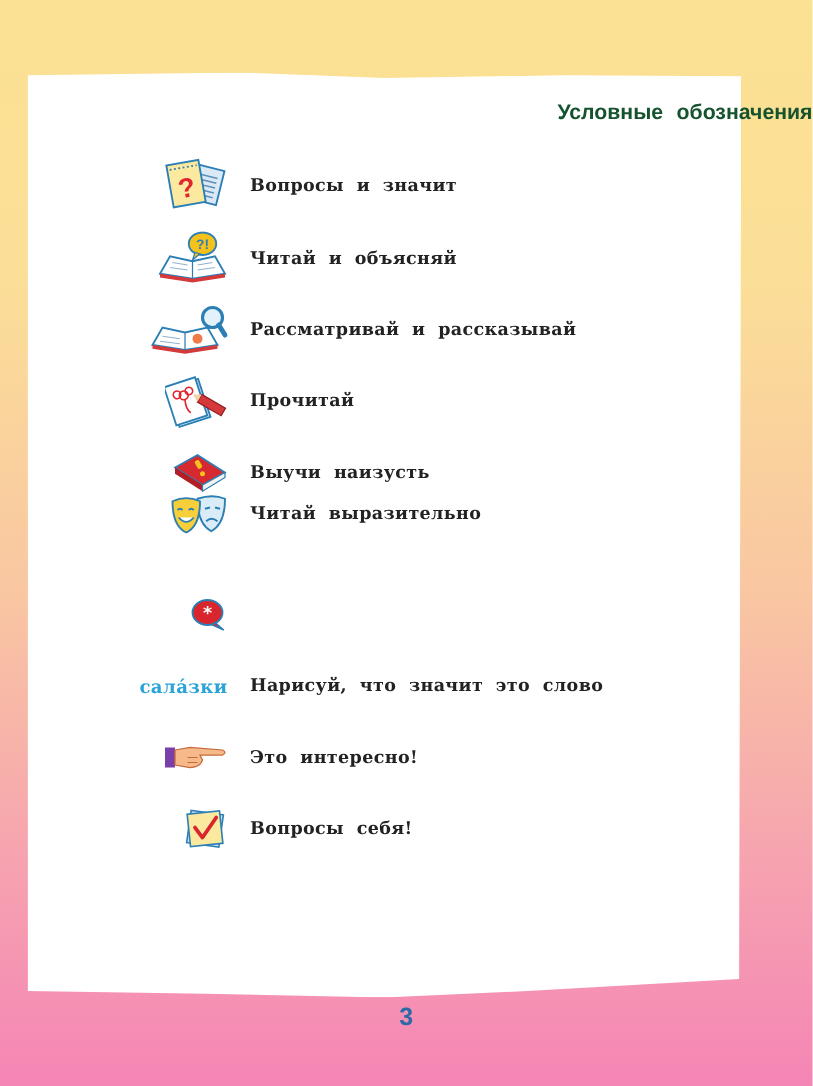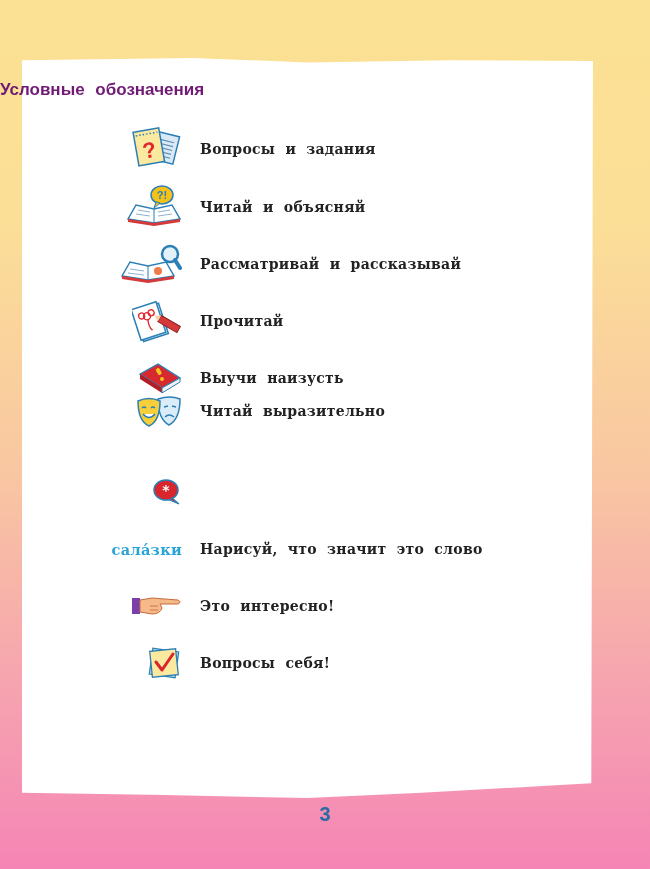--- a/index.html
+++ b/index.html
@@ -7,23 +7,23 @@
     width: 650px; height: 869px; position: relative; overflow: hidden;
     background: linear-gradient(180deg, #FBE193 0%, #FBDF97 25%, #F9C6A2 55%, #F6A2B0 80%, #F585B5 100%);
     font-family: "DejaVu Serif", "Liberation Serif", serif;
   }
   .sheet {
     position: absolute; left: 22px; top: 58px; width: 571px; height: 740px;
     background: #ffffff;
     clip-path: polygon(0% 0.3%, 30% 0%, 50% 0.6%, 75% 0.3%, 100% 0.4%, 99.7% 98%, 70% 99.3%, 50% 100%, 25% 99.6%, 0% 99.3%);
   }
   .title {
-    position: absolute; left: 0; right: 0; top: 80px; text-align: left;
+    position: absolute; left: 0; right: 0; top: 80px; text-align: right;
     font-family: "Liberation Sans", sans-serif; font-weight: bold; font-size: 17px;
-    color: #701a75; word-spacing: 6px;
+    color: #14532d; word-spacing: 6px;
   }
   .row { position: absolute; left: 0; height: 46px; width: 560px; }
   .icon {
     position: absolute; left: 120px; top: 0; width: 62px; height: 46px;
     display: flex; align-items: center; justify-content: flex-end;
   }
   .icon svg { display: block; }
   .label {
     position: absolute; left: 200px; top: 50%; transform: translateY(-50%);
     font-weight: bold; font-size: 14px; color: #222; white-space: nowrap;
@@ -57,21 +57,21 @@
         <line x1="28" y1="27" x2="42" y2="27" stroke="#5a8fb8" stroke-width="1.2"></line>
         <line x1="28" y1="31" x2="42" y2="31" stroke="#5a8fb8" stroke-width="1.2"></line>
       </g>
       <g transform="rotate(-10 18 22)">
         <rect x="6" y="4" width="26" height="34" fill="#fbe9a0" stroke="#2b7fb5" stroke-width="1.5"></rect>
         <line x1="8" y1="8" x2="30" y2="8" stroke="#2b7fb5" stroke-width="1.5" stroke-dasharray="1.5 2"></line>
         <text x="19" y="32" text-anchor="middle" font-family="Liberation Sans, sans-serif" font-weight="bold" font-size="22" fill="#e0262c">?</text>
       </g>
     </svg>
   </span>
-  <span class="label">Вопросы и задания</span>
+  <span class="label">Вопросы и значит</span>
 </div>
 
 <div class="row" style="top:184px">
   <span class="icon">
     <svg width="56" height="44" viewBox="0 0 56 44">
       <path d="M2 34 L10 20 L28 24 L46 20 L54 34 L28 38 Z" fill="#ffffff" stroke="#2b7fb5" stroke-width="1.5"></path>
       <path d="M2 34 L28 38 L54 34 L54 37 L28 41 L2 37 Z" fill="#d6393a"></path>
       <line x1="28" y1="24" x2="28" y2="38" stroke="#2b7fb5" stroke-width="1"></line>
       <line x1="12" y1="25" x2="24" y2="27" stroke="#8db3d1" stroke-width="1"></line>
       <line x1="10" y1="29" x2="24" y2="31" stroke="#8db3d1" stroke-width="1"></line>

